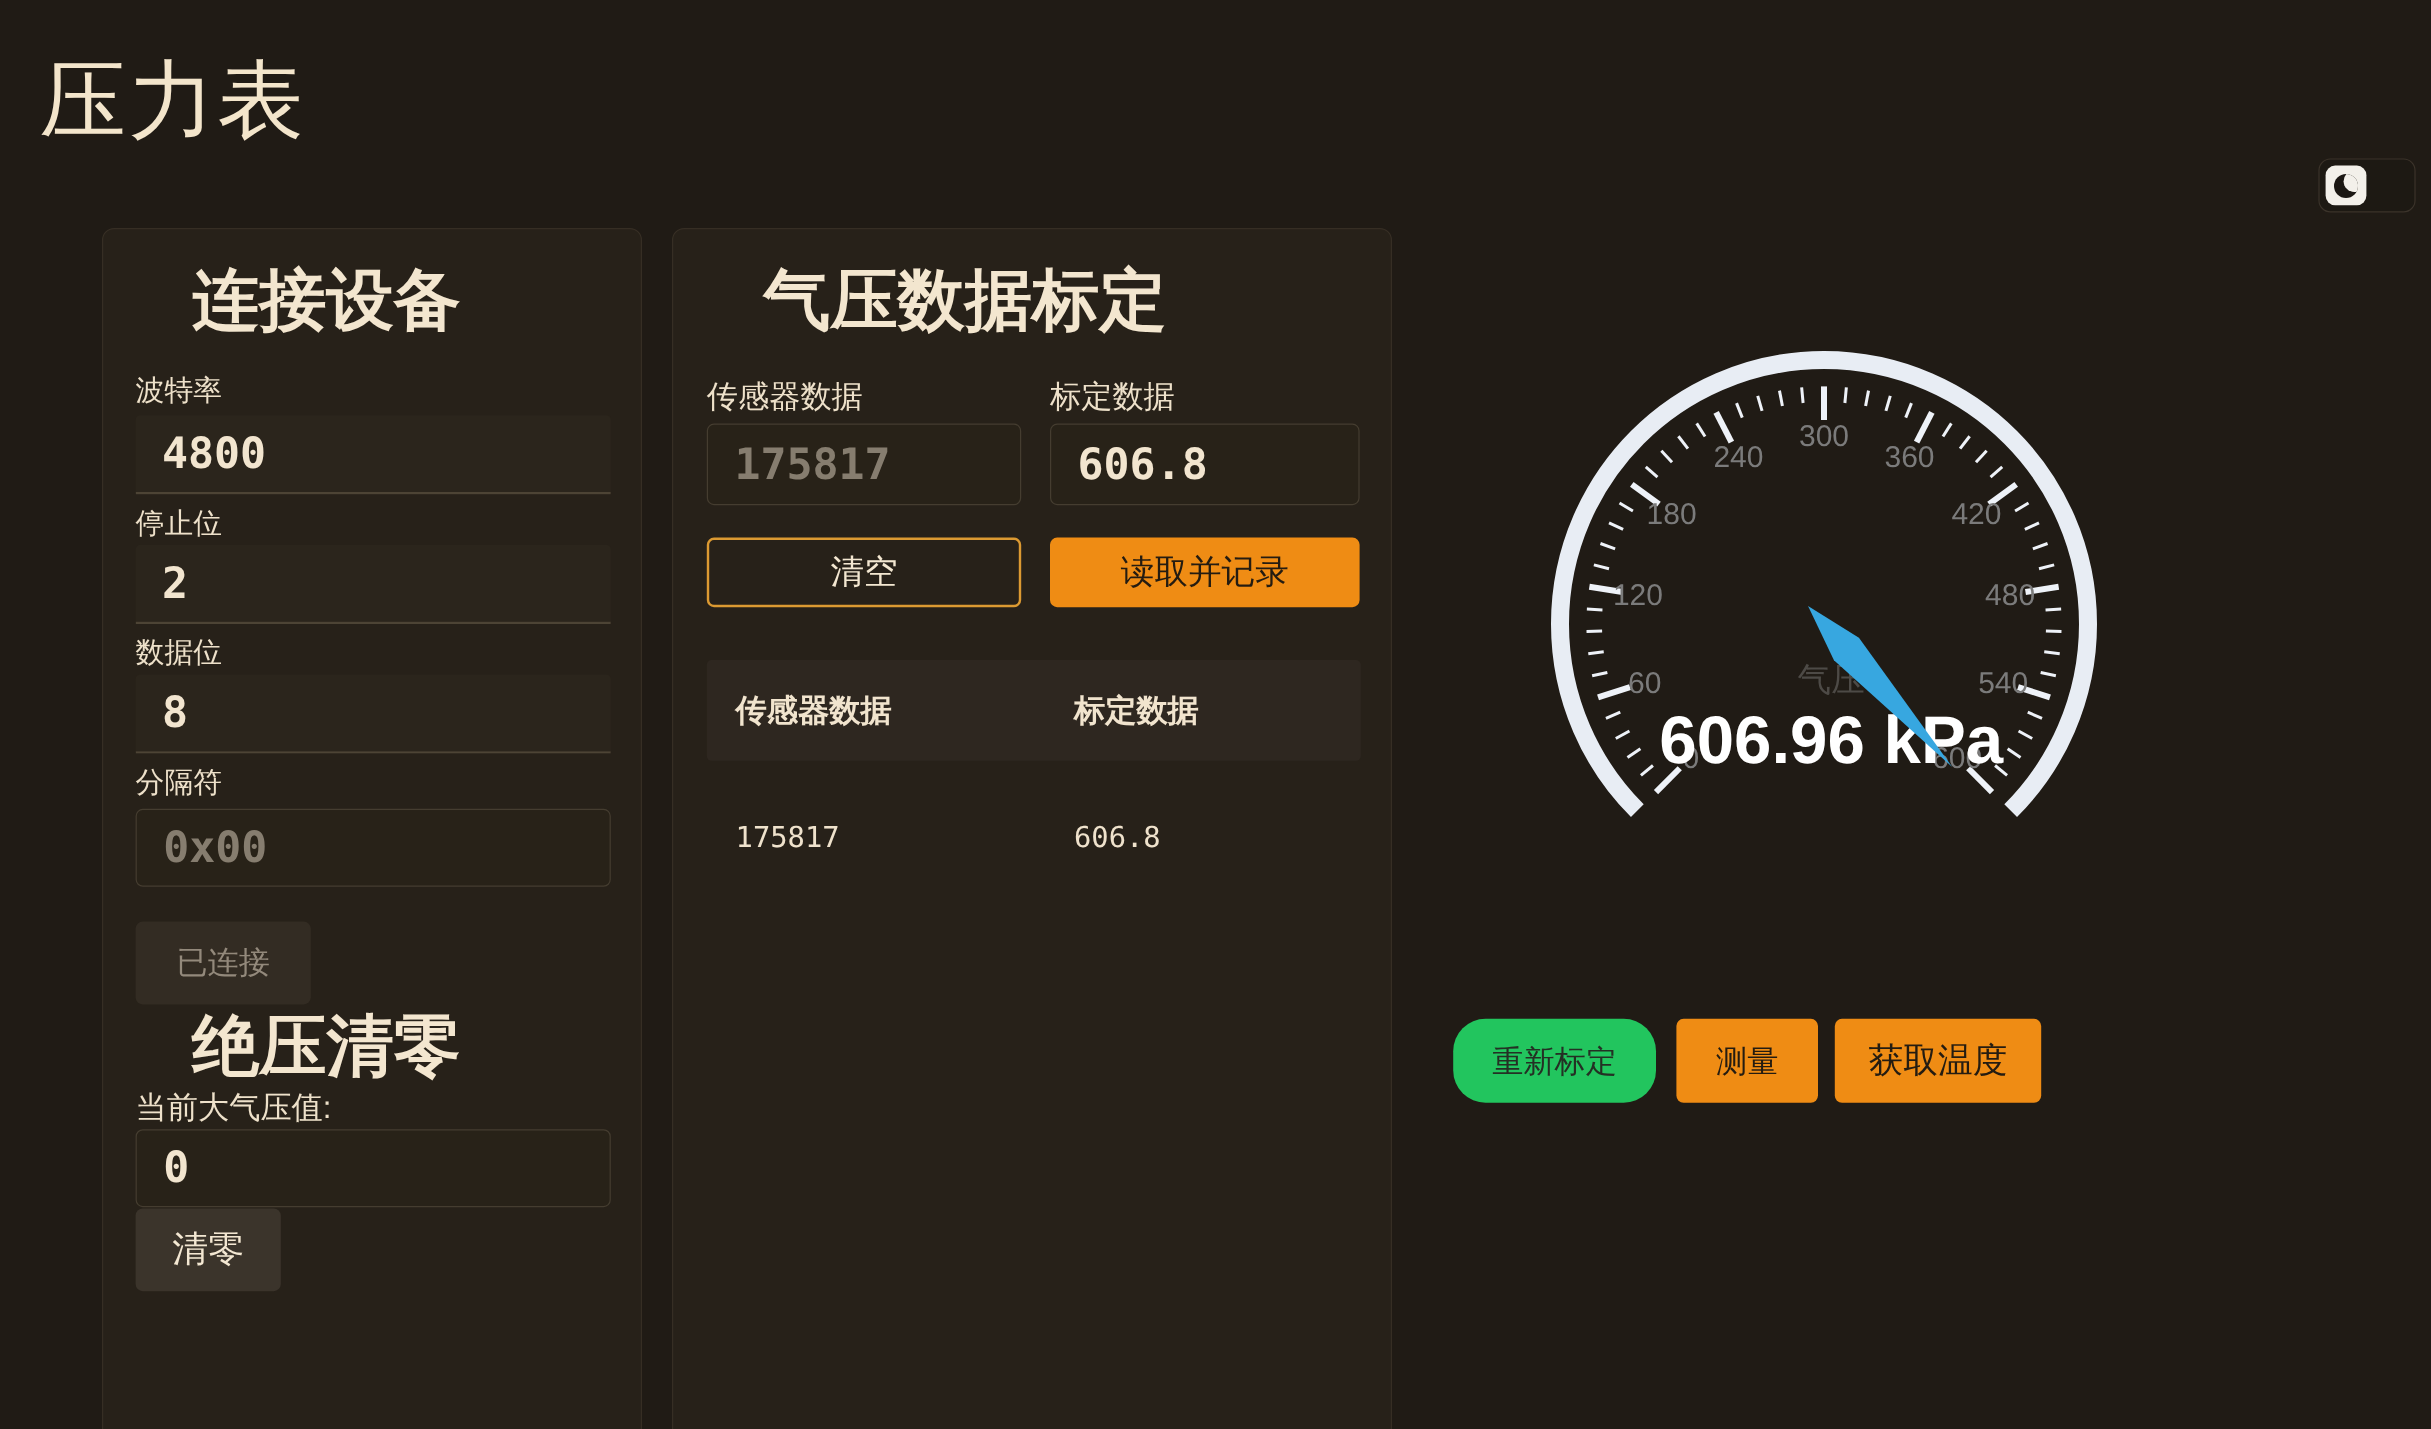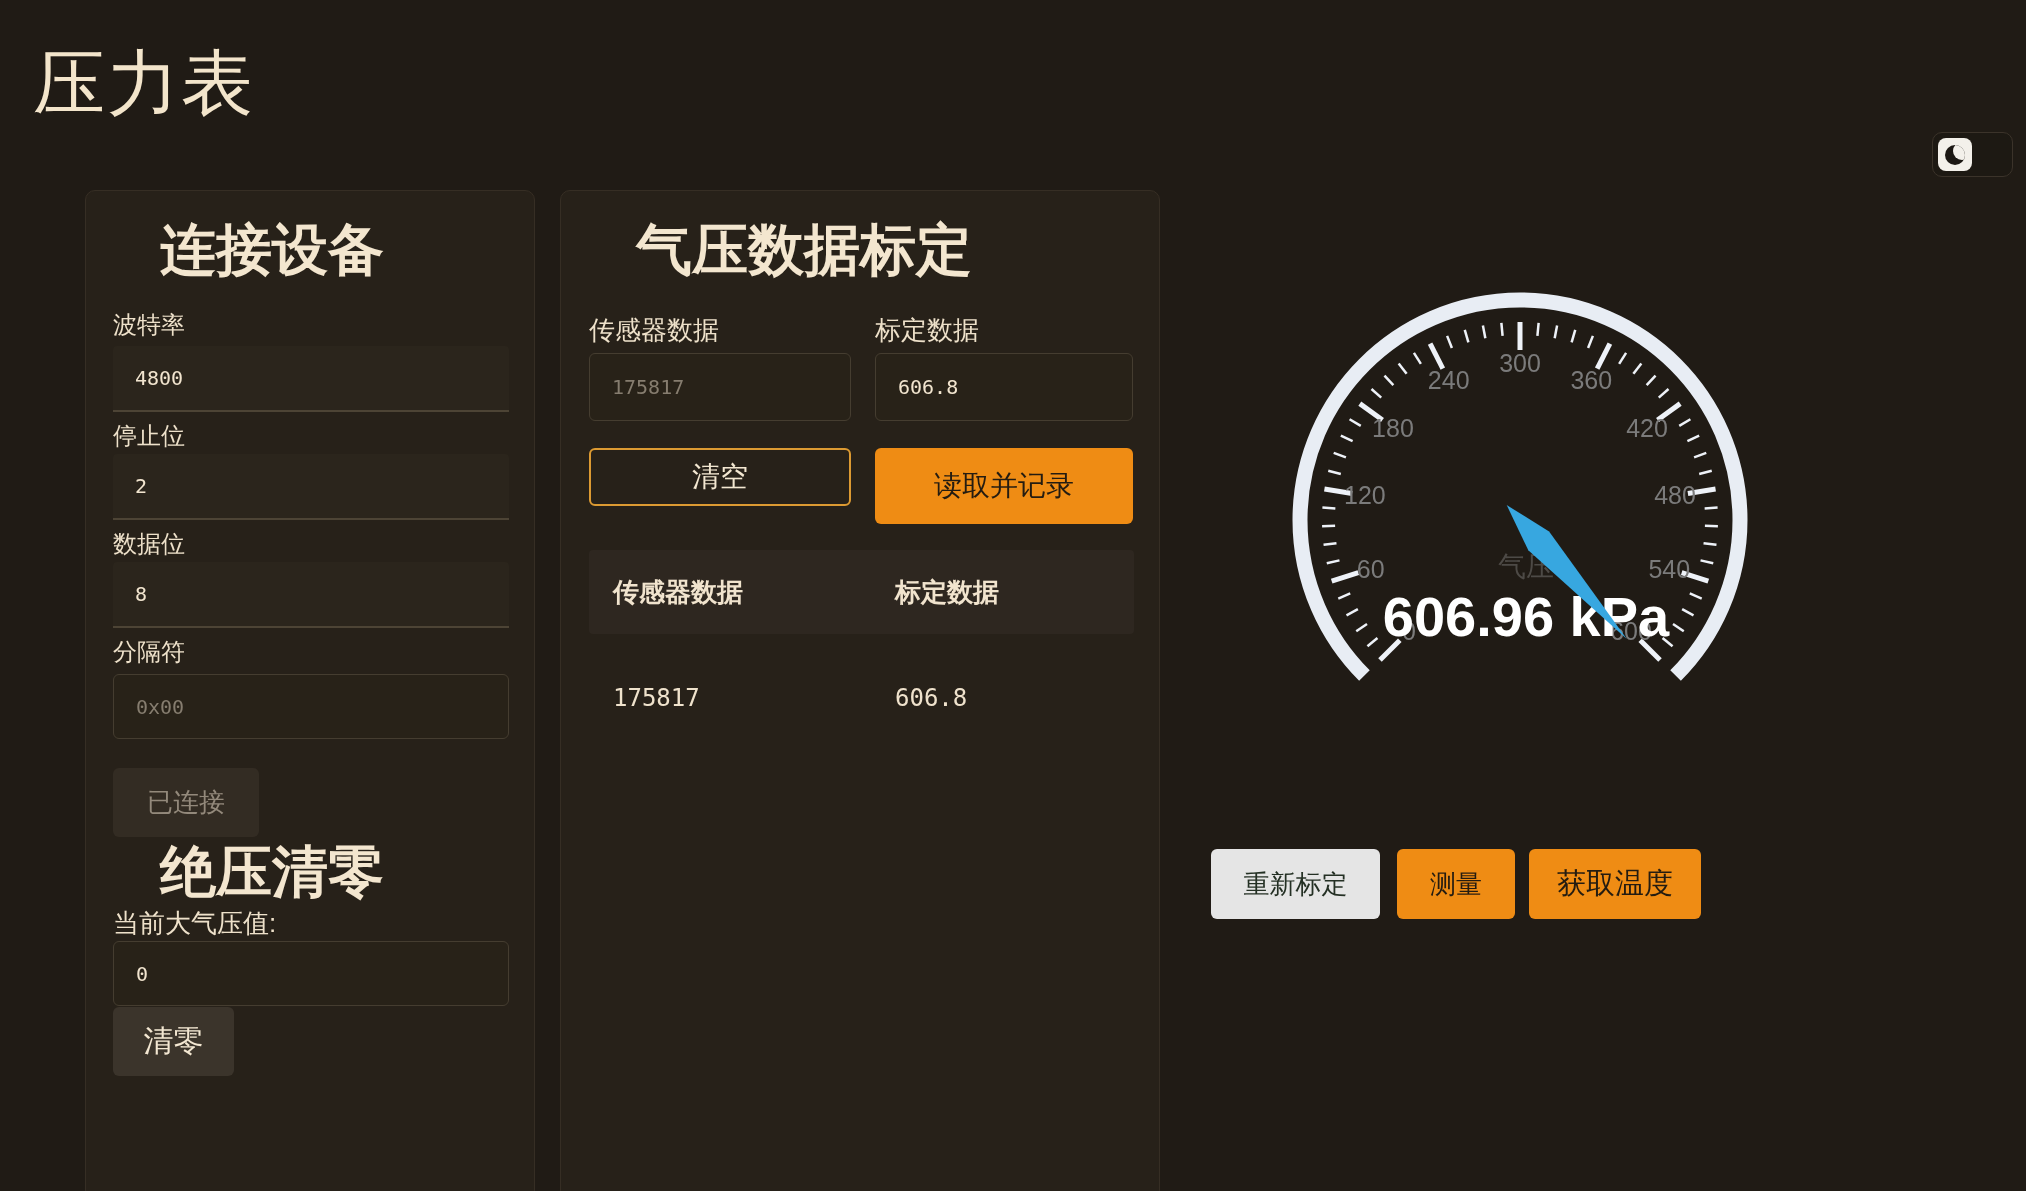--- a/index.html
+++ b/index.html
@@ -45,41 +45,41 @@
   .panel h2 {
     position:absolute; left:27px; font-size:56px; font-weight:700; color:#f3e6cf;
     white-space:nowrap;
     margin-left:47px;
   }
   .field-label {
     position:absolute; left:27px; font-size:24px; color:#eee1ca; white-space:nowrap;
   }
   input {
     font-family:"DejaVu Sans Mono","Liberation Mono",monospace;
-    font-size:20px; color:#f2e5cf; outline:none;
+    font-size:36px; color:#f2e5cf; outline:none;font-weight:bold;
   }
   input::placeholder { color:#867d6f; opacity:1; }
   .input-filled {
     position:absolute; left:27px; width:396px; height:66px;
     background:#2b251c; border:none; border-bottom:2px solid #4d4435;
     border-radius:4px 4px 0 0; padding:0 22px;
   }
   .input-boxed {
     position:absolute; background:#282218; border:1px solid #453d30;
     border-radius:6px; padding:0 22px;
   }
   .btn {
     position:absolute; border:none; border-radius:6px; cursor:pointer;
     font-family:"Liberation Sans",sans-serif; white-space:nowrap;
   }
   .btn-muted   { background:#332c23; color:#93897b; font-size:26px; }
   .btn-neutral { background:#3b342b; color:#f3e7d2; font-size:30px; }
   .btn-outline { background:transparent; border:2px solid #dc9a32; color:#f3e7d1; font-size:28px; }
   .btn-orange  { background:#ef8c14; color:#241c11; font-size:28px; }
-  .btn-green   { background:#e5e5e5; color:#243024; }
+  .btn-green   { background:#22c55e; color:#243024;border-radius:27px; }
   
   .calib-table-header {
     position:absolute; left:28px; top:359px; width:545px; height:84px;
     background:#2e2720; border-radius:4px; display:flex; align-items:center;
     font-size:26px; font-weight:700; color:#f1e4ce;
   }
   .calib-table-row {
     position:absolute; left:28px; top:487px; width:545px; height:40px;
     display:flex; align-items:center;
     font-family:"DejaVu Sans Mono","Liberation Mono",monospace;
@@ -128,21 +128,21 @@
 <div class="panel panel-calib">
   <h2 style="left:28px; top:22px;">气压数据标定</h2>
 
   <div class="field-label" style="left:28px; top:122px; font-size:26px;">传感器数据</div>
   <div class="field-label" style="left:314px; top:122px; font-size:26px;">标定数据</div>
 
   <input class="input-boxed" style="left: 28px; top: 162px; width: 262px; height: 68px;" placeholder="175817">
   <input class="input-boxed" style="left: 314px; top: 162px; width: 258px; height: 68px;" value="606.8">
 
   <button class="btn btn-outline" style="left:28px; top:257px; width:262px; height:58px;">清空</button>
-  <button class="btn btn-orange" style="left:314px; top:257px; width:258px; height:76px;">读取并记录</button>
+  <button class="btn btn-orange" style="left:314px; top:257px; width:258px; height:58px;">读取并记录</button>
 
   <div class="calib-table-header">
     <span class="col-sensor">传感器数据</span>
     <span class="col-calib">标定数据</span>
   </div>
   <div class="calib-table-row">
     <span class="col-sensor">175817</span>
     <span class="col-calib">606.8</span>
   </div>
 </div>

